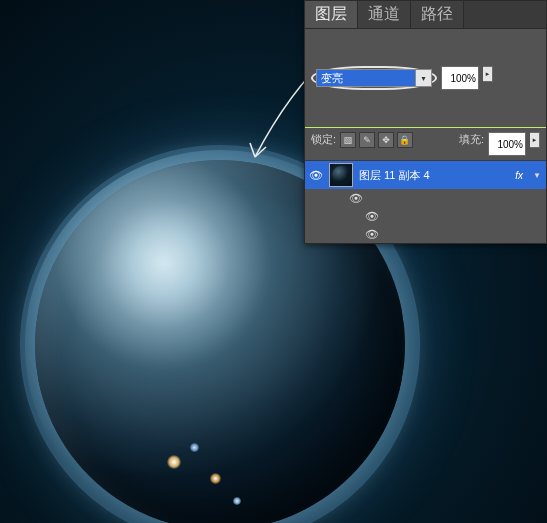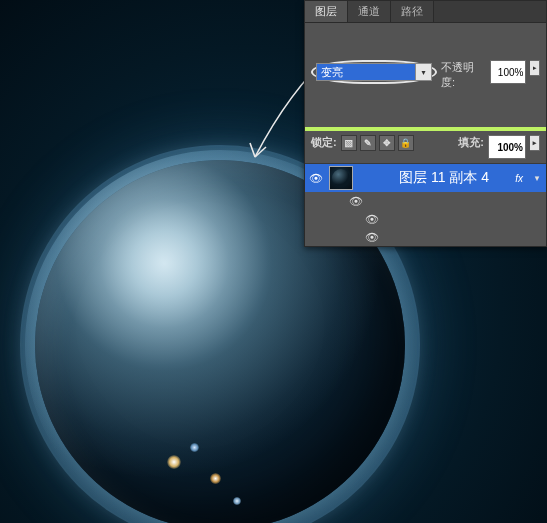--- a/index.html
+++ b/index.html
@@ -76,21 +76,21 @@
       box-shadow: 0 2px 6px rgba(0,0,0,0.5);
       color: #d6d6d6;
     }
     .tabs {
       display: flex;
       background: #3a3a3a;
       border-bottom: 1px solid #2a2a2a;
     }
     .tab {
       padding: 3px 10px;
-      font-size: 11px;
+      font-size: 16px;
       color: #b8b8b8;
       background: #3f3f3f;
       border-right: 1px solid #2a2a2a;
       cursor: pointer;
     }
     .tab.active {
       background: #535353;
       color: #e6e6e6;
     }
     .row {
@@ -140,21 +140,21 @@
       font-size: 10px;
     }
     .mini-arrow {
       width: 10px; height:16px;
       border:1px solid #6a6a6a;
       border-left:none;
       background:#e6e6e6;
       font-size:7px;color:#333;
       display:flex;align-items:center;justify-content:center;
     }
-    .lock-row { border-top:4px solid #bef264;font-weight:bold; }
+    .lock-row { border-top:1px solid #bef264; }
     .lock-icons { display:flex; gap:3px; }
     .lock-icon {
       width:16px;height:16px;
       border:1px solid #3a3a3a;
       background:#6a6a6a;
       display:flex;align-items:center;justify-content:center;
       font-size:9px;color:#ddd;
     }
     .layers {
       background:#535353;
@@ -181,21 +181,21 @@
     .thumb {
       width:24px;height:24px;
       border:1px solid #aaa;
       background: radial-gradient(circle at 45% 40%, #1a3b52 0%, #0a1822 60%, #050c12 100%);
       position:relative;
     }
     .thumb::after{
       content:"";position:absolute;inset:2px;border-radius:50%;
       background:radial-gradient(circle at 35% 30%, #4a6b7d 0%, #0a1822 60%);
     }
-    .layer-name { flex:1; font-size:14px;margin-left:40px; }
+    .layer-name { flex:1; font-size:11px; }
     .fx-badge {
       font-size:10px; font-style:italic; color:#fff;
       padding:0 3px;
     }
     .twisty {
       width:10px;display:inline-block;text-align:center;
       font-size:9px;color:#e0e0e0;
     }
     .sub { padding-left:44px; min-height:18px; }
     .sub2 { padding-left:60px; min-height:18px; }
@@ -223,21 +223,20 @@
     <div class="tab active">图层</div>
     <div class="tab">通道</div>
     <div class="tab">路径</div>
   </div>
 
   <div class="row">
     <span class="blend-oval">
       <span class="blend-select">变亮</span>
       <span class="dropdown-arrow">▾</span>
     </span>
-    <span class="label">不透明度:</span>
     <span class="pct-input">100%</span>
     <span class="mini-arrow">▸</span>
   </div>
 
   <div class="row lock-row">
     <span class="label">锁定:</span>
     <span class="lock-icons">
       <span class="lock-icon">▧</span>
       <span class="lock-icon">✎</span>
       <span class="lock-icon">✥</span>

